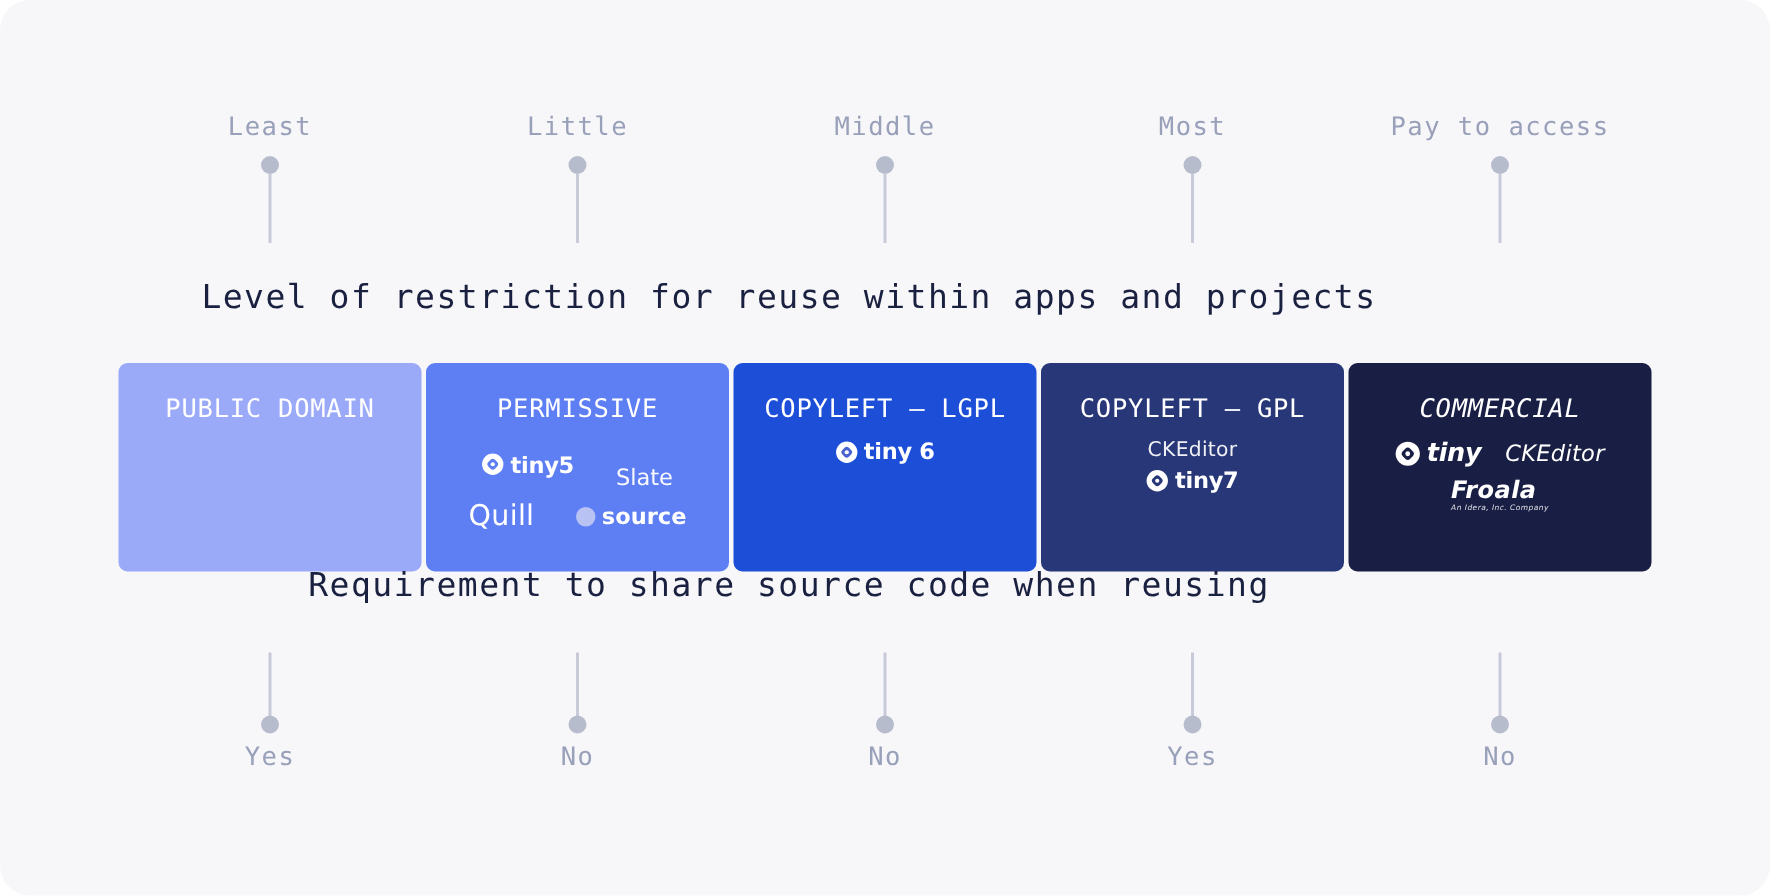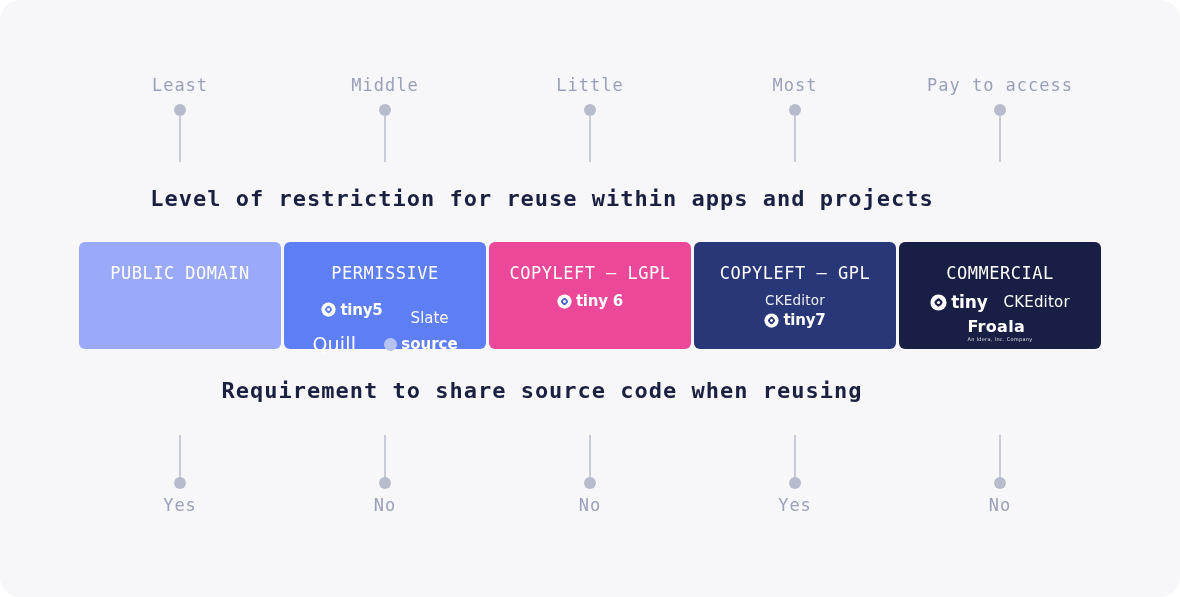--- a/index.html
+++ b/index.html
@@ -17,30 +17,30 @@
   .pin-label { font-size:17px; letter-spacing:1px; color:#99a0b9; line-height:20px; white-space:nowrap; }
   .pin-dot { width:12px; height:12px; border-radius:50%; background:#b7bccd; }
   .pin-line { width:2px; height:46px; background:#c7cad7; }
   .top-pins .pin-dot { margin-top:9px; }
   .bottom-pins .pin-line { height:43px; }
   .bottom-pins .pin-dot { margin-top:-1px; }
   .bottom-pins .pin-label { margin-top:6px; }
 
   
   .heading {
-    position:absolute; left:16px; width:1052px; text-align:center;
-    color:#1a2140; font-size:22px; letter-spacing:1px; font-weight:700; line-height:26px;
+    position:absolute; left:0; width:1052px; text-align:center;
+    color:#1a2140; font-size:22px; letter-spacing:1px; font-weight:400; line-height:26px;
   }
   .title-band { top:186px; }
   .subtitle-band { top:378px; }
 
   
   .cards-band { top:242px; }
   .card {
-    width:202px; height:107px; border-radius:6px; box-sizing:border-box;
+    width:202px; height:139px; border-radius:6px; box-sizing:border-box;
     color:#ffffff; display:flex; flex-direction:column; align-items:center;
     padding-top:21px;
   }
   .card-title { font-size:17px; letter-spacing:0.5px; line-height:20px; white-space:nowrap; }
 
   
   .logos { margin-top:9px; display:flex; flex-direction:column; align-items:center; gap:6px;
            font-family:"DejaVu Sans", sans-serif; }
   .logo-row { display:flex; align-items:center; justify-content:center; gap:28px; }
   .logo { display:inline-flex; align-items:center; gap:4px; white-space:nowrap; }
@@ -63,26 +63,26 @@
 
 <div class="canvas">
 
   <div class="band top-pins">
     <div class="col">
       <span class="pin-label">Least</span>
       <span class="pin-dot"></span>
       <span class="pin-line"></span>
     </div>
     <div class="col">
+      <span class="pin-label">Little</span>
+      <span class="pin-dot"></span>
+      <span class="pin-line"></span>
+    </div>
+    <div class="col">
       <span class="pin-label">Middle</span>
-      <span class="pin-dot"></span>
-      <span class="pin-line"></span>
-    </div>
-    <div class="col">
-      <span class="pin-label">Little</span>
       <span class="pin-dot"></span>
       <span class="pin-line"></span>
     </div>
     <div class="col">
       <span class="pin-label">Most</span>
       <span class="pin-dot"></span>
       <span class="pin-line"></span>
     </div>
     <div class="col">
       <span class="pin-label">Pay to access</span>
@@ -116,21 +116,21 @@
         <div class="logo-row">
           <span class="logo quill-word">Quill</span>
           <span class="logo">
             <span class="tiptap-dot"></span>
             <span class="tiptap-word">source</span>
           </span>
         </div>
       </div>
     </div>
 
-    <div class="card" style="background: #ec4899; --c: #4a63d0;">
+    <div class="card" style="background: #1d4ed8; --c: #4a63d0;">
       <span class="card-title">COPYLEFT — LGPL</span>
       <div class="logos">
         <div class="logo-row">
           <span class="logo">
             <svg class="tiny-icon" viewBox="0 0 16 16" width="15" height="15" aria-hidden="true">
               <circle cx="8" cy="8" r="7.6" fill="#ffffff"></circle>
               <rect class="tiny-glyph" x="4.7" y="4.7" width="6.6" height="6.6" rx="2.2" transform="rotate(45 8 8)"></rect>
               <circle cx="8" cy="8" r="1.5" fill="#ffffff"></circle>
             </svg>
             <span class="tiny-word">tiny 6</span>
@@ -147,21 +147,21 @@
           <svg class="tiny-icon" viewBox="0 0 16 16" width="15" height="15" aria-hidden="true">
             <circle cx="8" cy="8" r="7.6" fill="#ffffff"></circle>
             <rect class="tiny-glyph" x="4.7" y="4.7" width="6.6" height="6.6" rx="2.2" transform="rotate(45 8 8)"></rect>
             <circle cx="8" cy="8" r="1.5" fill="#ffffff"></circle>
           </svg>
           <span class="tiny-word">tiny7</span>
         </span>
       </div>
     </div>
 
-    <div class="card" style="background: rgb(25, 31, 68); --c: #191f44;">
+    <div class="card" style="background: rgb(25, 31, 68); font-style: italic; --c: #191f44;">
       <span class="card-title">COMMERCIAL</span>
       <div class="logos">
         <div class="logo-row" style="gap:16px;">
           <span class="logo">
             <svg class="tiny-icon" viewBox="0 0 16 16" width="17" height="17" aria-hidden="true">
               <circle cx="8" cy="8" r="7.6" fill="#ffffff"></circle>
               <rect class="tiny-glyph" x="4.7" y="4.7" width="6.6" height="6.6" rx="2.2" transform="rotate(45 8 8)"></rect>
               <circle cx="8" cy="8" r="1.5" fill="#ffffff"></circle>
             </svg>
             <span class="tiny-word-lg">tiny</span>

